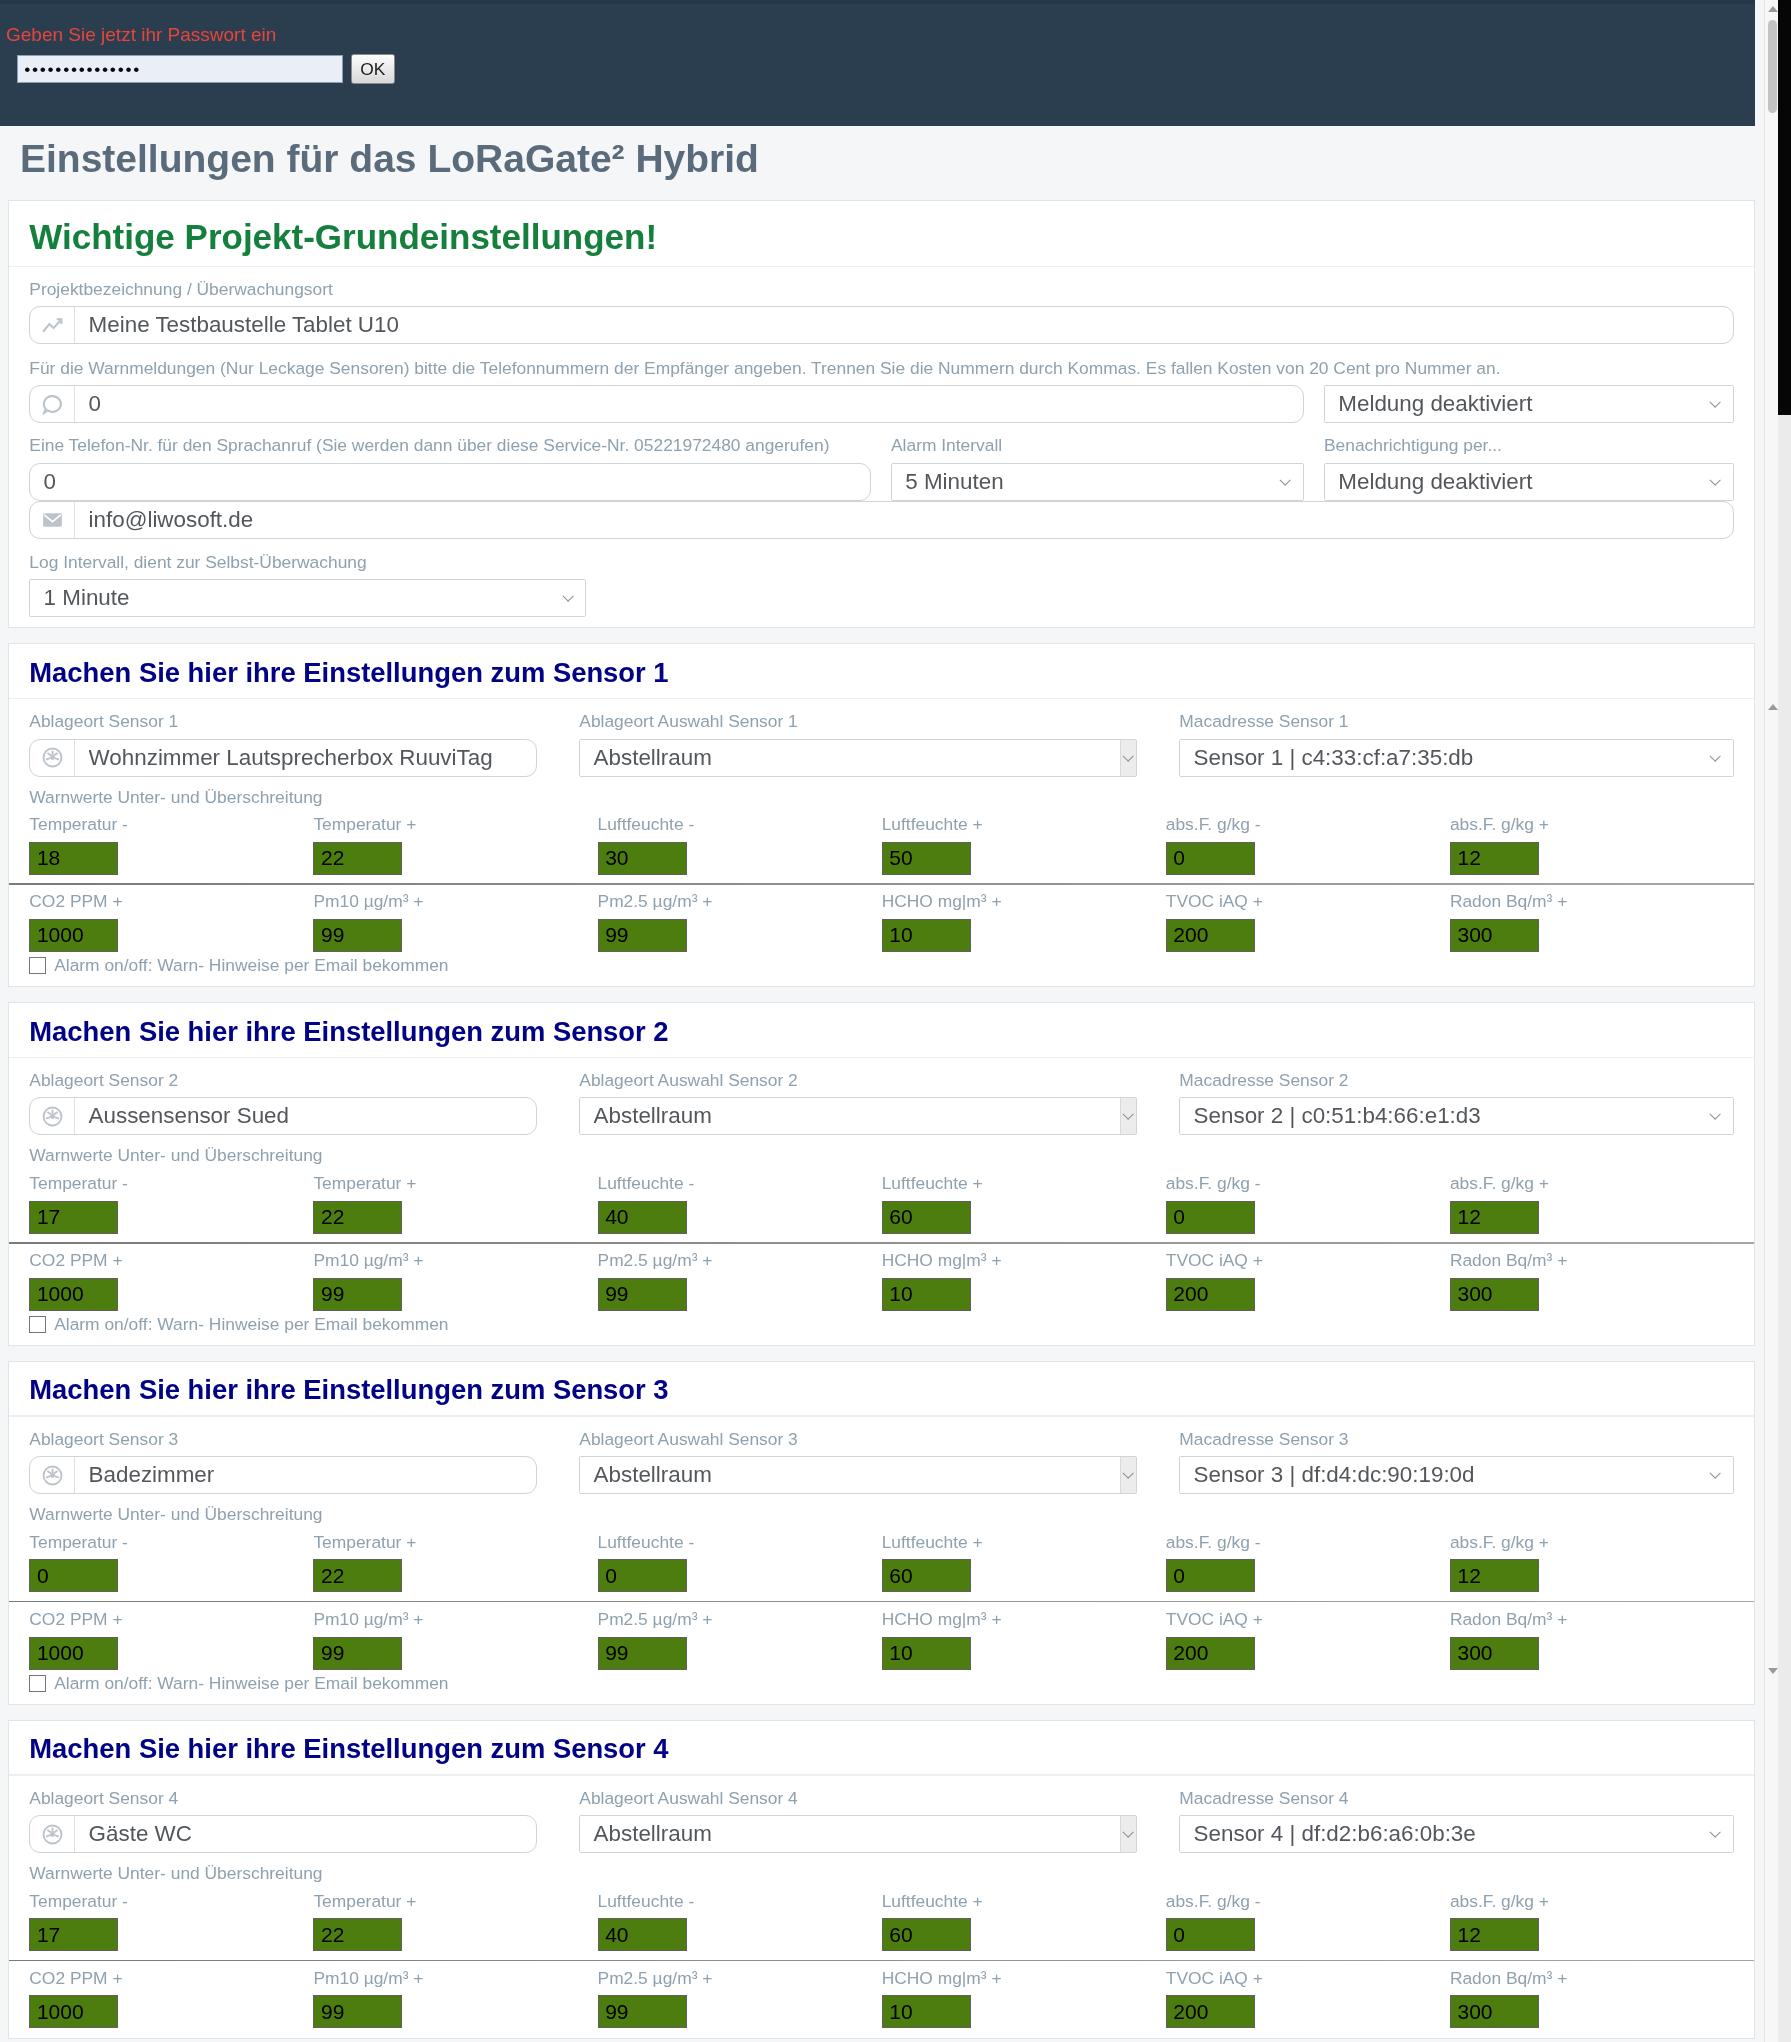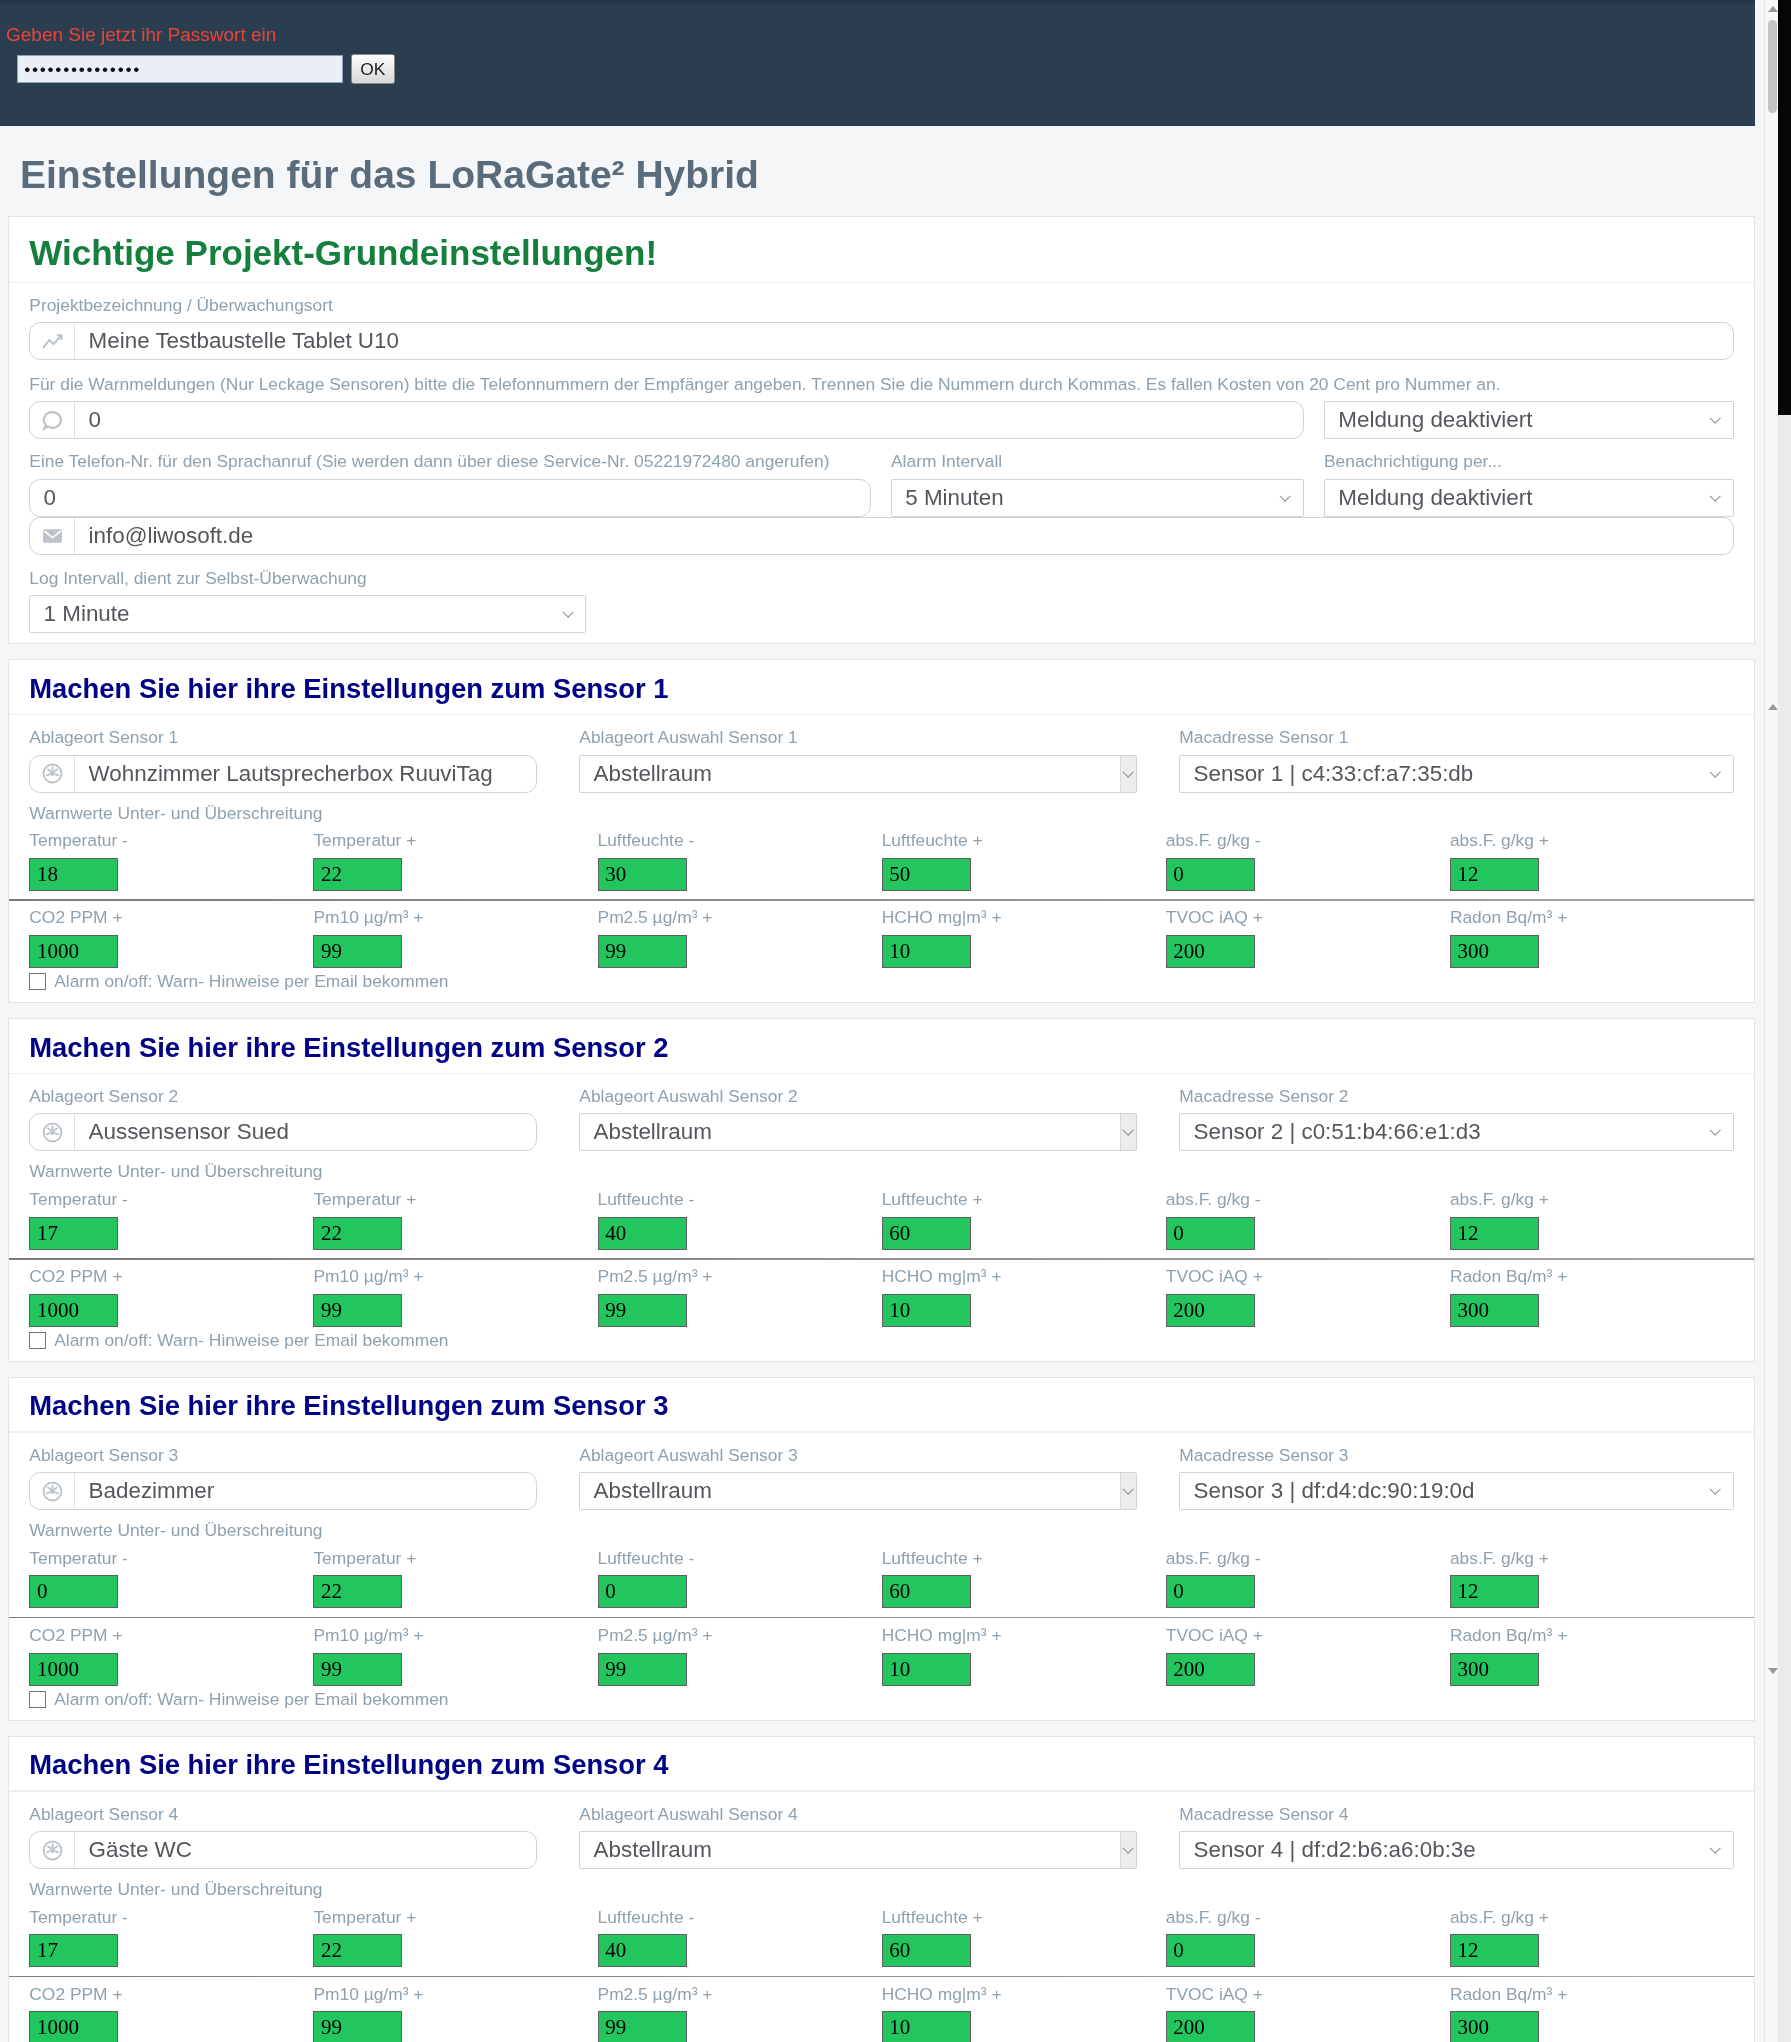--- a/index.html
+++ b/index.html
@@ -14,21 +14,21 @@
   
   .pw-bar { position:relative; height:126px; background:#2b3e50; border-top:4.2px solid #24384a; }
   .pw-prompt { position:absolute; left:6px; top:20px; font-size:19px; font-weight:normal; color:#e8443a; }
   .pw-row { position:absolute; left:16.6px; top:50px; display:flex; align-items:center; gap:8.3px; }
   .pw-input { width:326px; height:28px; background:#e9eef7; border:0.8px solid #8ca0ba; font-size:17.4px;
               letter-spacing:1.7px; color:#0a0a0a; padding:0 6.6px; font-family:inherit; }
   .ok-btn { height:30px; min-width:40px; padding:0 8.3px; font-size:17.4px; color:#1d1d1d;
             background:linear-gradient(#fdfdfd,#d8d8d8); border:0.8px solid #8a8a8a; border-radius:2.5px; font-family:inherit; }
 
   
-  .title-band h1 { margin:0; padding:28px 20px 20px; font-size:39px; line-height:42px; font-weight:bold; color:#5a6b7c; }
+  .title-band h1 { margin:0; padding:12px 20px 20px; font-size:39px; line-height:42px; font-weight:bold; color:#5a6b7c; }
 
   
   .card { background:#ffffff; border:0.8px solid #e3e4e6; margin:0 0 15px 8.3px; padding:13.3px 20px 10px; }
   .card h2 { margin:3.3px 0 0; font-size:35px; line-height:38px; font-weight:bold; color:#15803d; }
   .card h3 { margin:0; font-size:27.4px; line-height:30px; font-weight:bold; color:#020286; }
   hr.hr-light { border:0; height:1.7px; background:#edeff1; margin:10px -20px 11.6px; }
   hr.hr-dark  { border:0; height:1.7px; background:linear-gradient(to right,#7b7b7b,#a6a6a6); margin:8.3px -20px 6.6px; }
 
   .field-label { font-size:17.4px; color:#8fa1ae; margin-bottom:6.6px; }
   .mt { margin-top:13.3px; }
@@ -47,21 +47,21 @@
           border-right:1.7px solid #8e8e8e; border-bottom:1.7px solid #8e8e8e;
           transform:translateY(-70%) rotate(45deg); }
   .scrollstrip { position:absolute; right:0; top:0; bottom:0; width:16.6px; background:#ececec; border-left:0.8px solid #d9d9d9; }
   .scrollstrip .chev { right:4.2px; }
 
   .grid-a { display:grid; grid-template-columns:1fr 410px; column-gap:20px; margin-bottom:3.3px; }
   .grid-b { display:grid; grid-template-columns:1fr 413px 410px; column-gap:20px; margin-top:11.6px; }
   .grid3  { display:grid; grid-template-columns:508px 558px 1fr; column-gap:42px; }
   .grid6  { display:grid; grid-template-columns:repeat(6,1fr); }
 
-  .num-input { width:89px; height:33px; border:1.7px solid #606060; background:#22c55e; font-family:Liberation Serif, serif;
+  .num-input { width:89px; height:33px; border:1.7px solid #606060; background:#4d7c0f; font-family:Liberation Sans, sans-serif;
                font-size:21px; color:#000; padding:0 6.6px; }
   .warnwerte { margin:10px 0 6.6px; }
   .log-select { width:557px; }
 
   .cb-row { display:flex; align-items:center; gap:8.3px; margin-top:3.3px; }
   .checkbox { width:16.6px; height:16.6px; background:#fff; border:1.7px solid #767676; flex:0 0 auto; }
   .cb-row .field-label { margin-bottom:0; }
 
   
   .rail { position:absolute; top:0; right:14px; width:14px; height:100%; background:#f7f7f8; border-left:0.8px solid #e4e4e4; z-index:5; }

